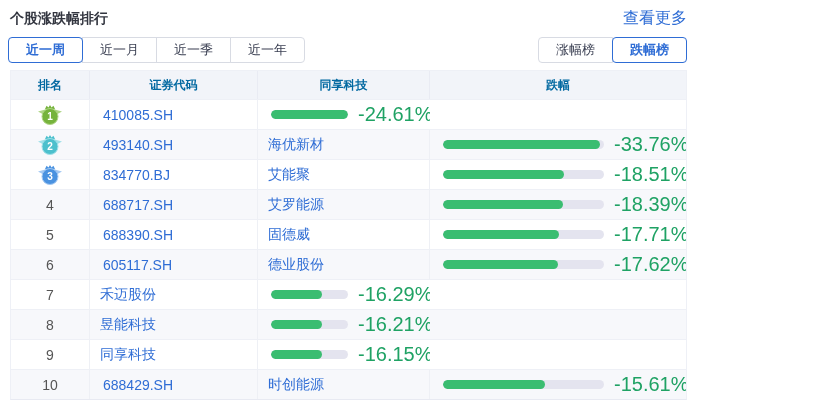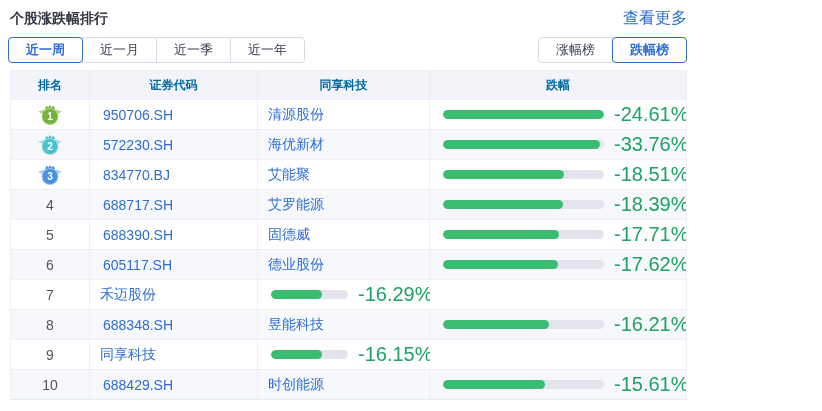--- a/index.html
+++ b/index.html
@@ -117,41 +117,40 @@
     <div class="trow">
       <div class="td td-rank">
             <svg class="medal" viewBox="0 0 26 22">
               <polygon points="1,7.5 10,5 10,12.5" fill="#aed584"></polygon>
               <polygon points="25,7.5 16,5 16,12.5" fill="#aed584"></polygon>
               <polygon points="8,5 9.6,1.8 11.5,3.6 13,1 14.5,3.6 16.4,1.8 18,5" fill="#76b33c"></polygon>
               <circle cx="13" cy="12.5" r="8" fill="#76b33c" stroke="#aed584" stroke-width="1"></circle>
               <text x="13" y="16" text-anchor="middle">1</text>
             </svg>
           </div>
-      <div class="td td-code">950706.SH</div>
-      <div class="td td-name">清源股份</div>
+      <div class="td td-code">410085.SH</div>
       <div class="td td-bar">
         <div class="bar-track">
           <div class="bar-fill" style="width: 100%;"></div>
         </div>
         <div class="pct">-24.61%</div>
       </div>
     </div>
 
     <div class="trow alt">
       <div class="td td-rank">
             <svg class="medal" viewBox="0 0 26 22">
               <polygon points="1,7.5 10,5 10,12.5" fill="#9fe0e8"></polygon>
               <polygon points="25,7.5 16,5 16,12.5" fill="#9fe0e8"></polygon>
               <polygon points="8,5 9.6,1.8 11.5,3.6 13,1 14.5,3.6 16.4,1.8 18,5" fill="#4cc0cd"></polygon>
               <circle cx="13" cy="12.5" r="8" fill="#4cc0cd" stroke="#9fe0e8" stroke-width="1"></circle>
               <text x="13" y="16" text-anchor="middle">2</text>
             </svg>
           </div>
-      <div class="td td-code">572230.SH</div>
+      <div class="td td-code">493140.SH</div>
       <div class="td td-name">海优新材</div>
       <div class="td td-bar">
         <div class="bar-track">
           <div class="bar-fill" style="width: 97.3%;"></div>
         </div>
         <div class="pct">-33.76%</div>
       </div>
     </div>
 
     <div class="trow">
@@ -216,21 +215,20 @@
       <div class="td td-bar">
         <div class="bar-track">
           <div class="bar-fill" style="width: 66.2%;"></div>
         </div>
         <div class="pct">-16.29%</div>
       </div>
     </div>
 
     <div class="trow alt">
       <div class="td td-rank">8</div>
-      <div class="td td-code">688348.SH</div>
       <div class="td td-name">昱能科技</div>
       <div class="td td-bar">
         <div class="bar-track">
           <div class="bar-fill" style="width: 65.9%;"></div>
         </div>
         <div class="pct">-16.21%</div>
       </div>
     </div>
 
     <div class="trow">

